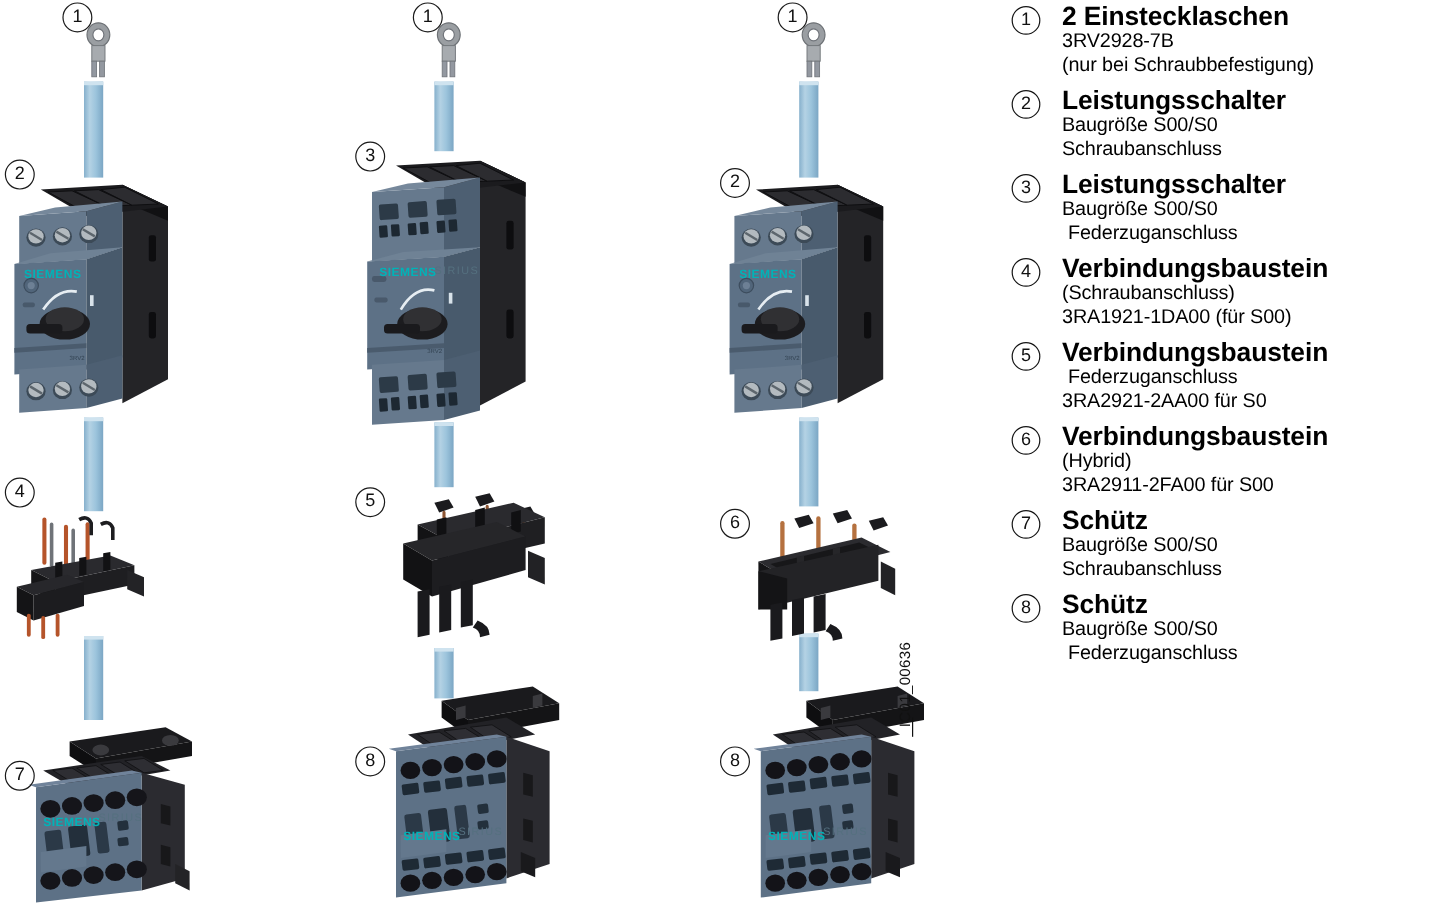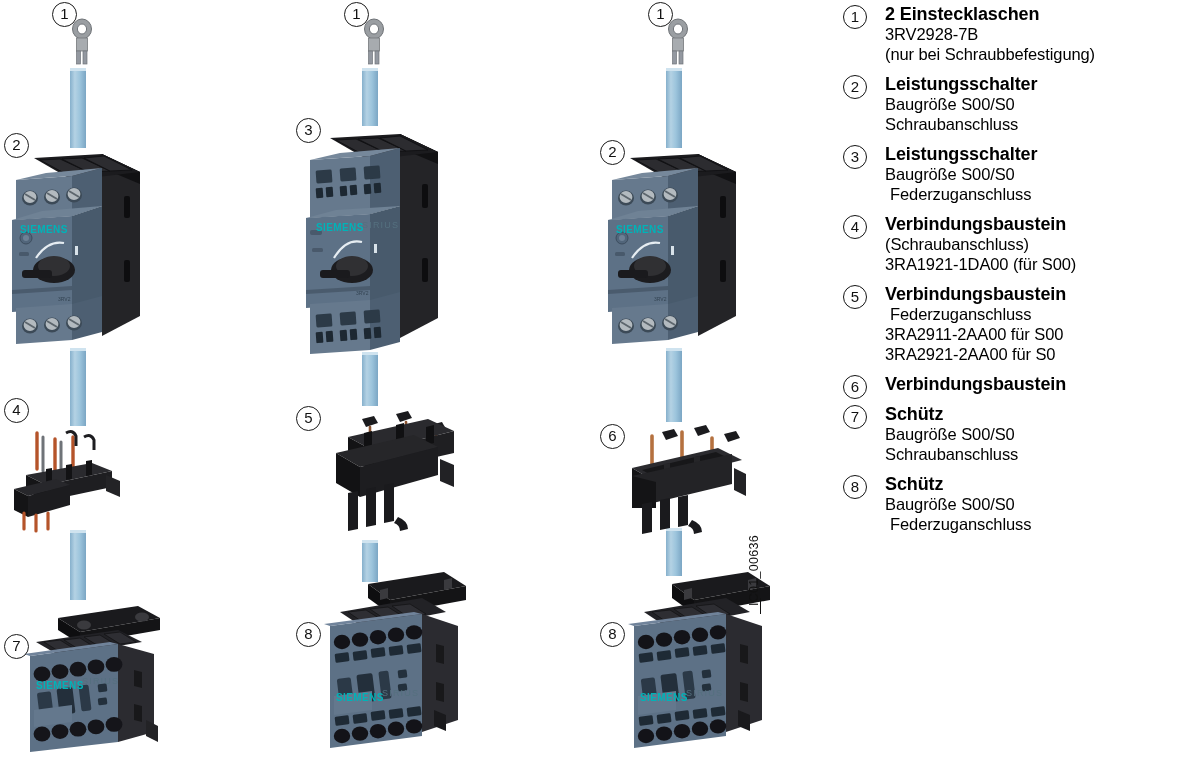--- a/index.html
+++ b/index.html
@@ -82,21 +82,21 @@
     position:absolute; left:0; top:1px;
     width:24px; height:24px;
     border:1.5px solid #141414;
     border-radius:50%;
     text-align:center;
     line-height:21px;
     font-size:15px;
     color:#111;
   }
   .leg-title{
-    font-size:18px; font-weight:bold; color:#000;
+    font-size:22px; font-weight:bold; color:#000;
     line-height:20px; letter-spacing:-0.1px;
   }
   .leg-line{
     font-size:16.5px; color:#000; line-height:20px; letter-spacing:-0.1px;
   }
   .leg-line.ind{ padding-left:5px; }
 
   #imgcode{
     position:absolute;
     left:747px; top:606px;
@@ -690,27 +690,28 @@
       <div class="leg-circle">4</div>
       <div class="leg-title">Verbindungsbaustein</div>
       <div class="leg-line">(Schraubanschluss)</div>
       <div class="leg-line">3RA1921-1DA00 (für S00)</div>
     </div>
 
     <div class="leg-item">
       <div class="leg-circle">5</div>
       <div class="leg-title">Verbindungsbaustein</div>
       <div class="leg-line ind">Federzuganschluss</div>
-      <div class="leg-line">3RA2911-2AA00 für S00</div>
       <div class="leg-line">3RA2921-2AA00 für S0</div>
     </div>
 
     <div class="leg-item">
       <div class="leg-circle">6</div>
       <div class="leg-title">Verbindungsbaustein</div>
+      <div class="leg-line">(Hybrid)</div>
+      <div class="leg-line">3RA2911-2FA00 für S00</div>
     </div>
 
     <div class="leg-item">
       <div class="leg-circle">7</div>
       <div class="leg-title">Schütz</div>
       <div class="leg-line">Baugröße S00/S0</div>
       <div class="leg-line">Schraubanschluss</div>
     </div>
 
     <div class="leg-item">

